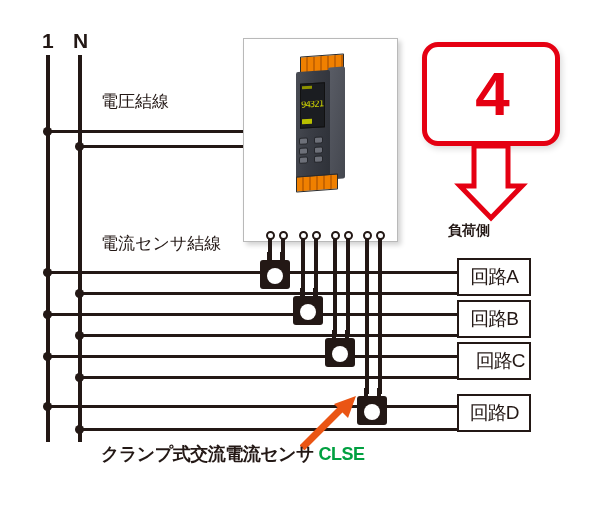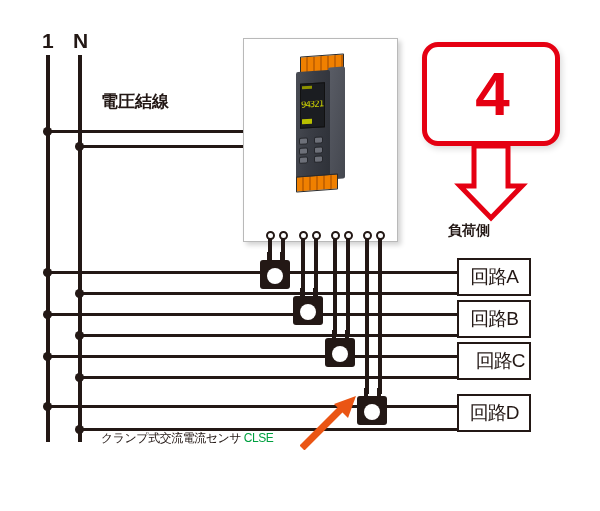--- a/index.html
+++ b/index.html
@@ -80,37 +80,37 @@
      border:5px solid #e50012;border-radius:16px;background:#ffffff;box-sizing:border-box;
      display:flex;align-items:center;justify-content:center;gap:4px;
      box-shadow:2px 3px 6px rgba(0,0,0,.14);}
   #badge-num{font-size:62px;font-weight:700;color:#e50012;line-height:.82;
      letter-spacing:-3px;}
   #badge-words{display:flex;flex-direction:column;line-height:1.02;}
   #badge-words span{font-size:27px;font-weight:700;color:#e50012;letter-spacing:-1px;}
   #badge-arrow{position:absolute;left:452px;top:144px;width:78px;height:78px;}
 
   
-  #caption{position:absolute;left:101px;top:430px;font-size:12px;font-weight:400;
+  #caption{position:absolute;left:101px;top:442px;font-size:18px;font-weight:700;
      color:#231815;white-space:nowrap;letter-spacing:-.5px;}
   #caption .code{color:#00a040;}
   #orange-arrow{position:absolute;left:300px;top:394px;width:60px;height:56px;}
 </style>
 </head>
 <body>
 
 <div id="stage">
 
   <div class="buslabel" style="left:42px;top:30px;">1</div>
   <div class="buslabel" style="left:73px;top:30px;">N</div>
 
   <div class="vline" style="left:46px;top:55px;height:387px;"></div>
   <div class="vline" style="left:78px;top:55px;height:387px;"></div>
 
-  <div class="wirecap" style="left:101px;top:93px;font-weight:bold;">電圧結線</div>
+  <div class="wirecap" style="left:101px;top:93px;">電圧結線</div>
 
   <div class="hline" style="left:46px;top:130px;width:203px;"></div>
   <div class="hline" style="left:78px;top:145px;width:171px;"></div>
   <div class="dot" style="left:43px;top:127px;"></div>
   <div class="dot" style="left:75px;top:142px;"></div>
   <div class="term" style="left:245px;top:126px;"></div>
   <div class="term" style="left:245px;top:141px;"></div>
 
   <div id="device-panel">
     <div id="device-photo">
@@ -126,20 +126,21 @@
         <div class="key" style="left:15px;top:0;"></div>
         <div class="key" style="left:0;top:10px;"></div>
         <div class="key" style="left:15px;top:10px;"></div>
         <div class="key" style="left:0;top:19px;"></div>
         <div class="key" style="left:15px;top:19px;"></div>
       </div>
       <div class="mtr" id="mtr-term-bot"></div>
     </div>
   </div>
 
+  <div class="wirecap" style="left:101px;top:235px;">電流センサ結線</div>
 
   <div class="term" style="left:266px;top:231px;"></div>
   <div class="term" style="left:279px;top:231px;"></div>
   <div class="term" style="left:299px;top:231px;"></div>
   <div class="term" style="left:312px;top:231px;"></div>
   <div class="term" style="left:331px;top:231px;"></div>
   <div class="term" style="left:344px;top:231px;"></div>
   <div class="term" style="left:363px;top:231px;"></div>
   <div class="term" style="left:376px;top:231px;"></div>
 

